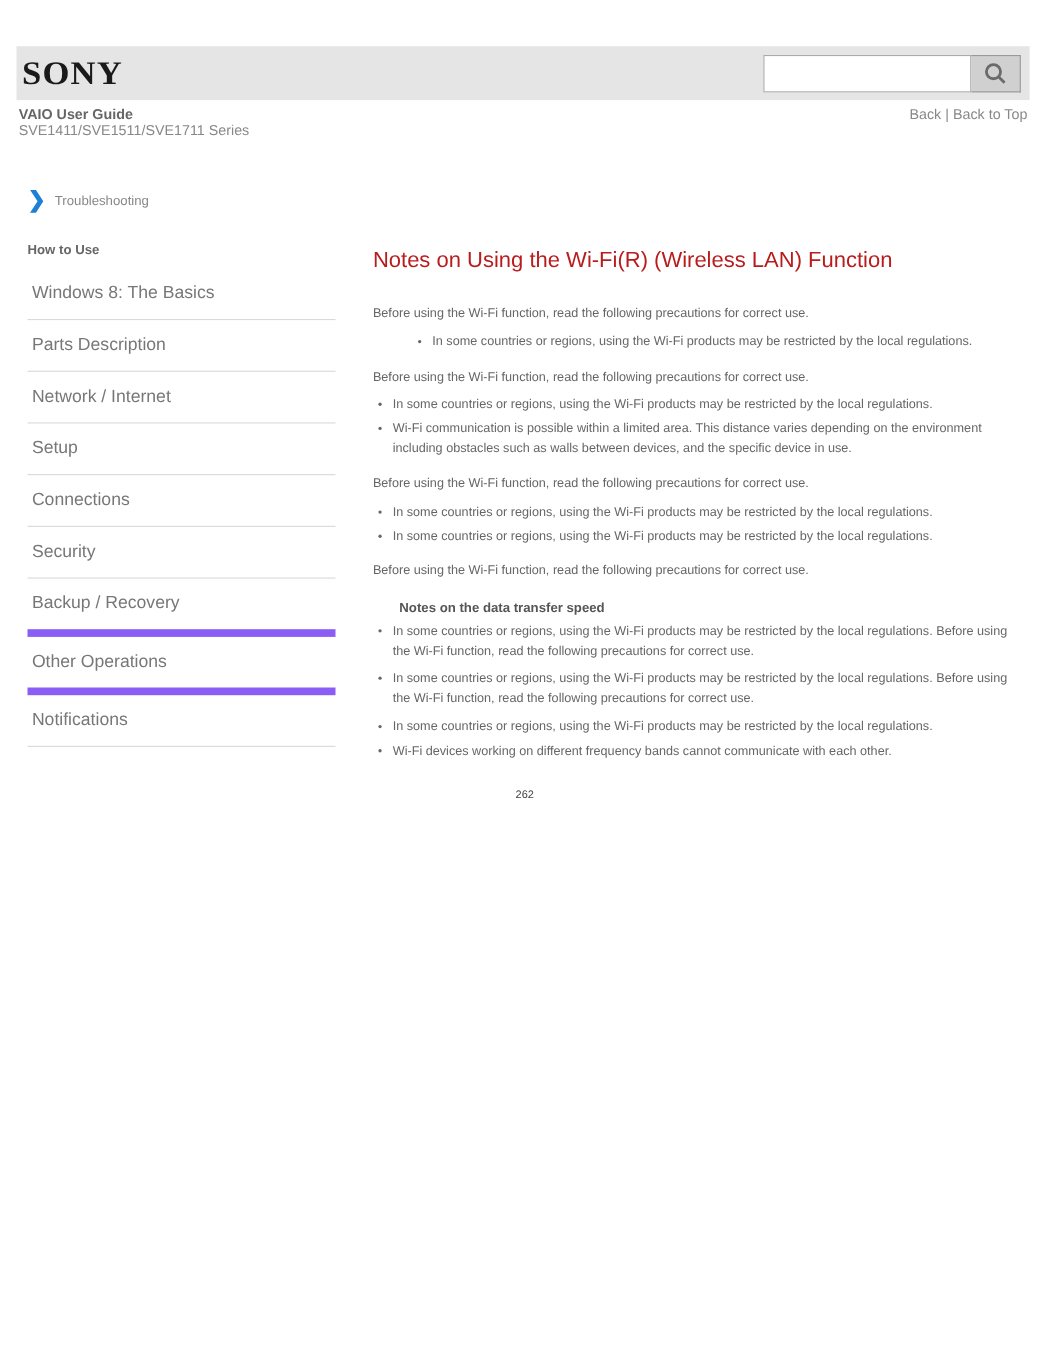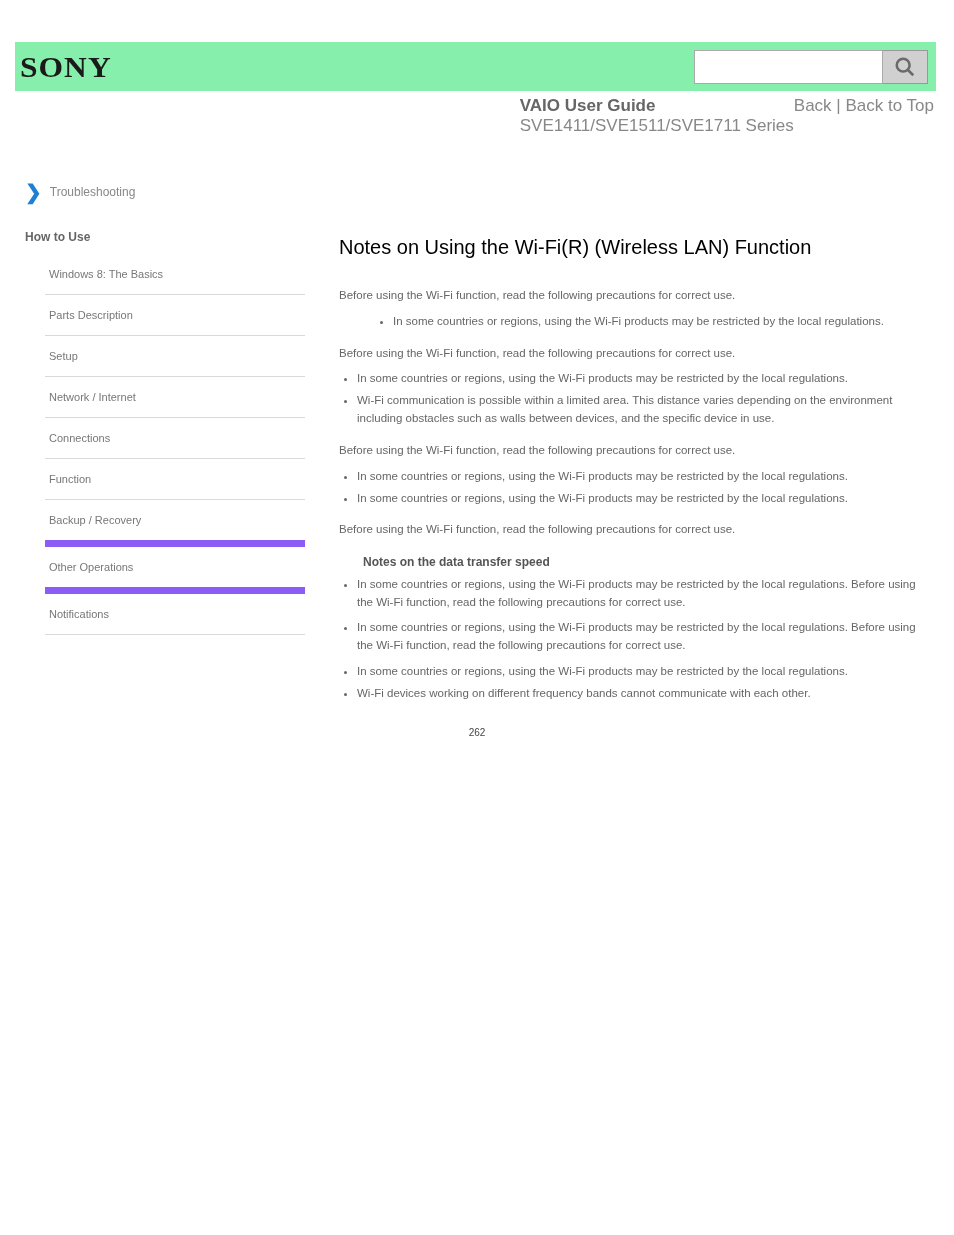--- a/index.html
+++ b/index.html
@@ -8,21 +8,21 @@
     font-family: Arial, Helvetica, sans-serif;
     font-size: 12px;
     color: #555;
     background: #fff;
     width: 954px;
   }
   .page {
     padding: 42px 18px 0 15px;
   }
   .header {
-    background: #86efac;
+    background: #e5e5e5;
     height: 49px;
     width: 100%;
     display: flex;
     align-items: center;
     justify-content: space-between;
     padding: 0 8px 0 5px;
   }
   .logo {
     font-family: "Times New Roman", serif;
     font-size: 30px;
@@ -51,23 +51,23 @@
     background: #d0d0d0;
     display: flex;
     align-items: center;
     justify-content: center;
     cursor: pointer;
   }
   .search-btn svg { display: block; }
   .subhead {
     display: flex;
     align-items: flex-start;
-    justify-content: flex-end;
+    justify-content: space-between;
     padding: 5px 2px 0 2px;
-    font-size: 17px;
+    font-size: 13px;
     color: #888;
   }
   .subhead .model { font-weight: 600; color: #666; }
   .subhead .back { color: #888; text-decoration: none; }
   .back-row {
     display: flex;
     align-items: center;
     gap: 8px;
     padding: 46px 0 0 10px;
     color: #888;
@@ -96,40 +96,39 @@
     color: #666;
   }
   .sidebar ul {
     list-style: none;
     margin: 0;
     padding: 0;
   }
   .sidebar li {
     border-bottom: 1px solid #d9d9d9;
     padding: 14px 4px;
-    font-size: 11px;
+    font-size: 16px;
     color: #777;
     cursor: pointer;
-    margin-left: 20px;
   }
   .sidebar li.emph {
     border-bottom: 7px solid #8b5cf6;
   }
   .main {
     flex: 1;
     padding-top: 2px;
     padding-right: 14px;
     color: #666;
     font-size: 11.5px;
     line-height: 1.55;
   }
   .main h1 {
     font-size: 20px;
     font-weight: 400;
-    color: #000000;
+    color: #b91c1c;
     margin: 0 0 24px 0;
   }
   .main p { margin: 0 0 16px 0; }
   .main p.tight { margin-bottom: 8px; }
   .main p.last { margin-bottom: 4px; }
   .main h4 {
     margin: 14px 0 4px 0;
     font-size: 12px;
     font-weight: 700;
     color: #555;
@@ -188,24 +187,24 @@
     <span class="chevron">❯</span>
     <span>Troubleshooting</span>
   </div>
 
   <div class="body-cols">
     <nav class="sidebar">
       <h3>How to Use</h3>
       <ul>
         <li>Windows 8: The Basics</li>
         <li>Parts Description</li>
+        <li>Network / Internet</li>
         <li>Setup</li>
-        <li>Network / Internet</li>
         <li>Connections</li>
-        <li>Function</li>
+        <li>Security</li>
         <li class="emph">Backup / Recovery</li>
         <li class="emph">Other Operations</li>
         <li>Notifications</li>
       </ul>
     </nav>
 
     <article class="main">
       <h1>Notes on Using the Wi-Fi(R) (Wireless LAN) Function</h1>
 
       <p class="tight">Before using the Wi-Fi function, read the following precautions for correct use.</p>

